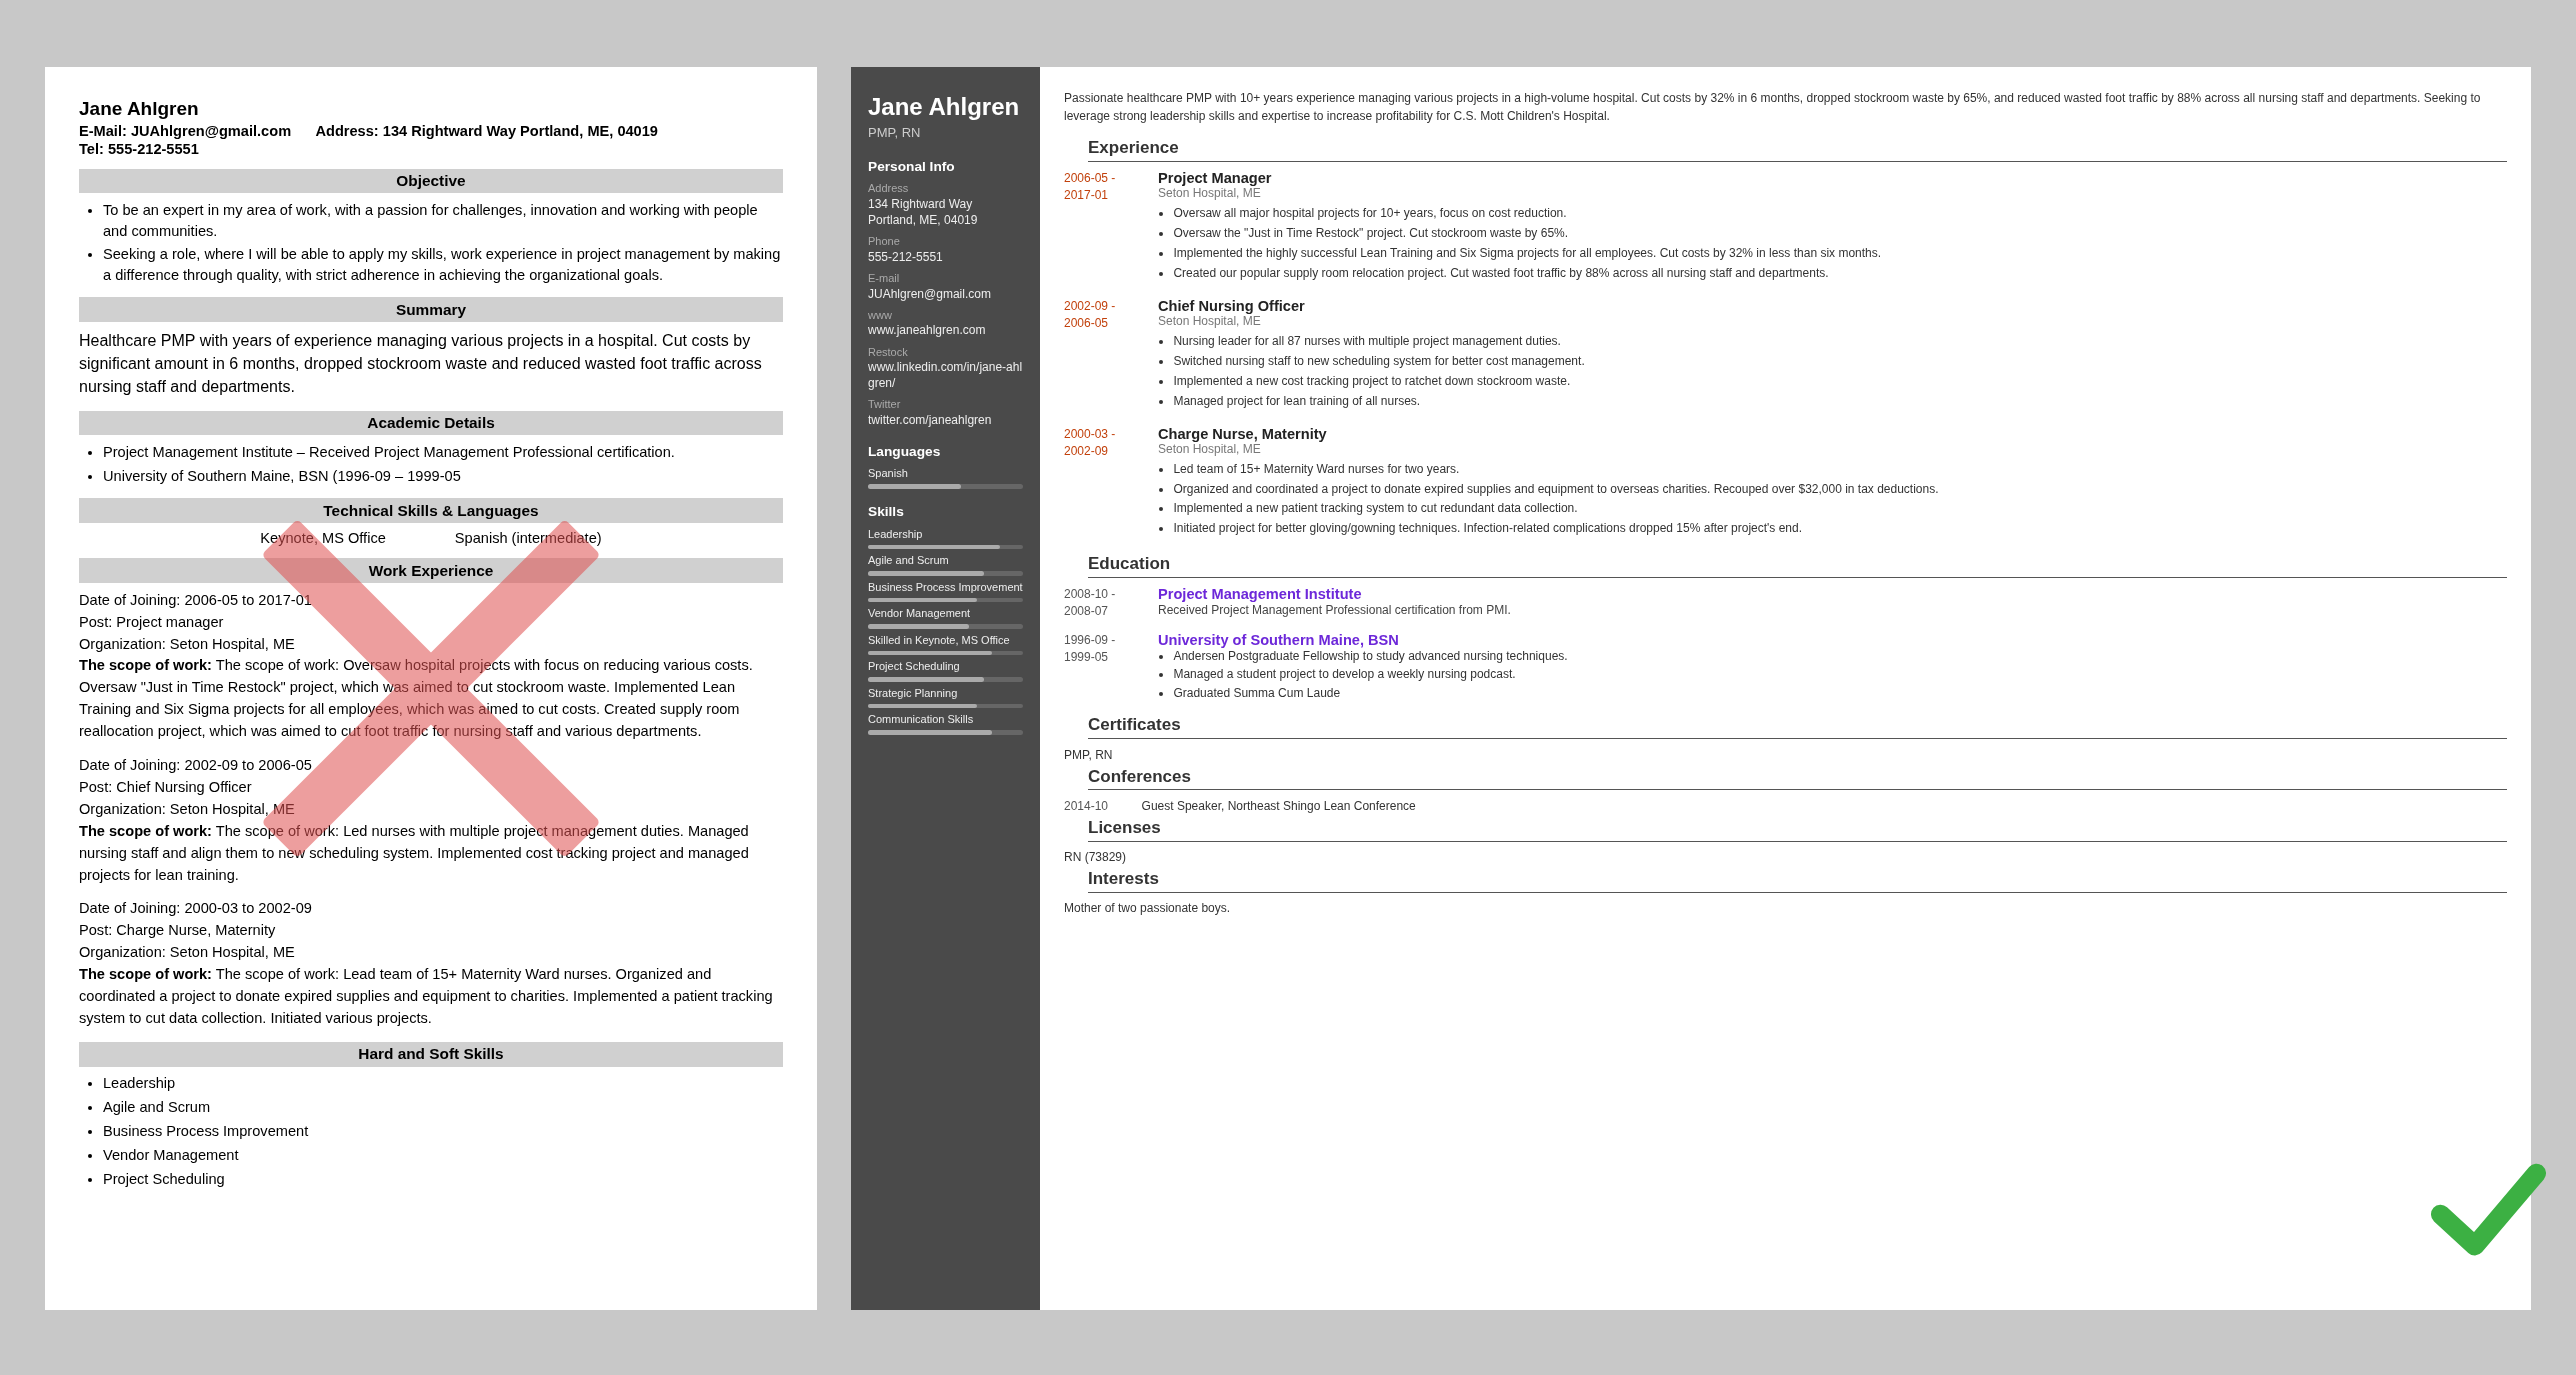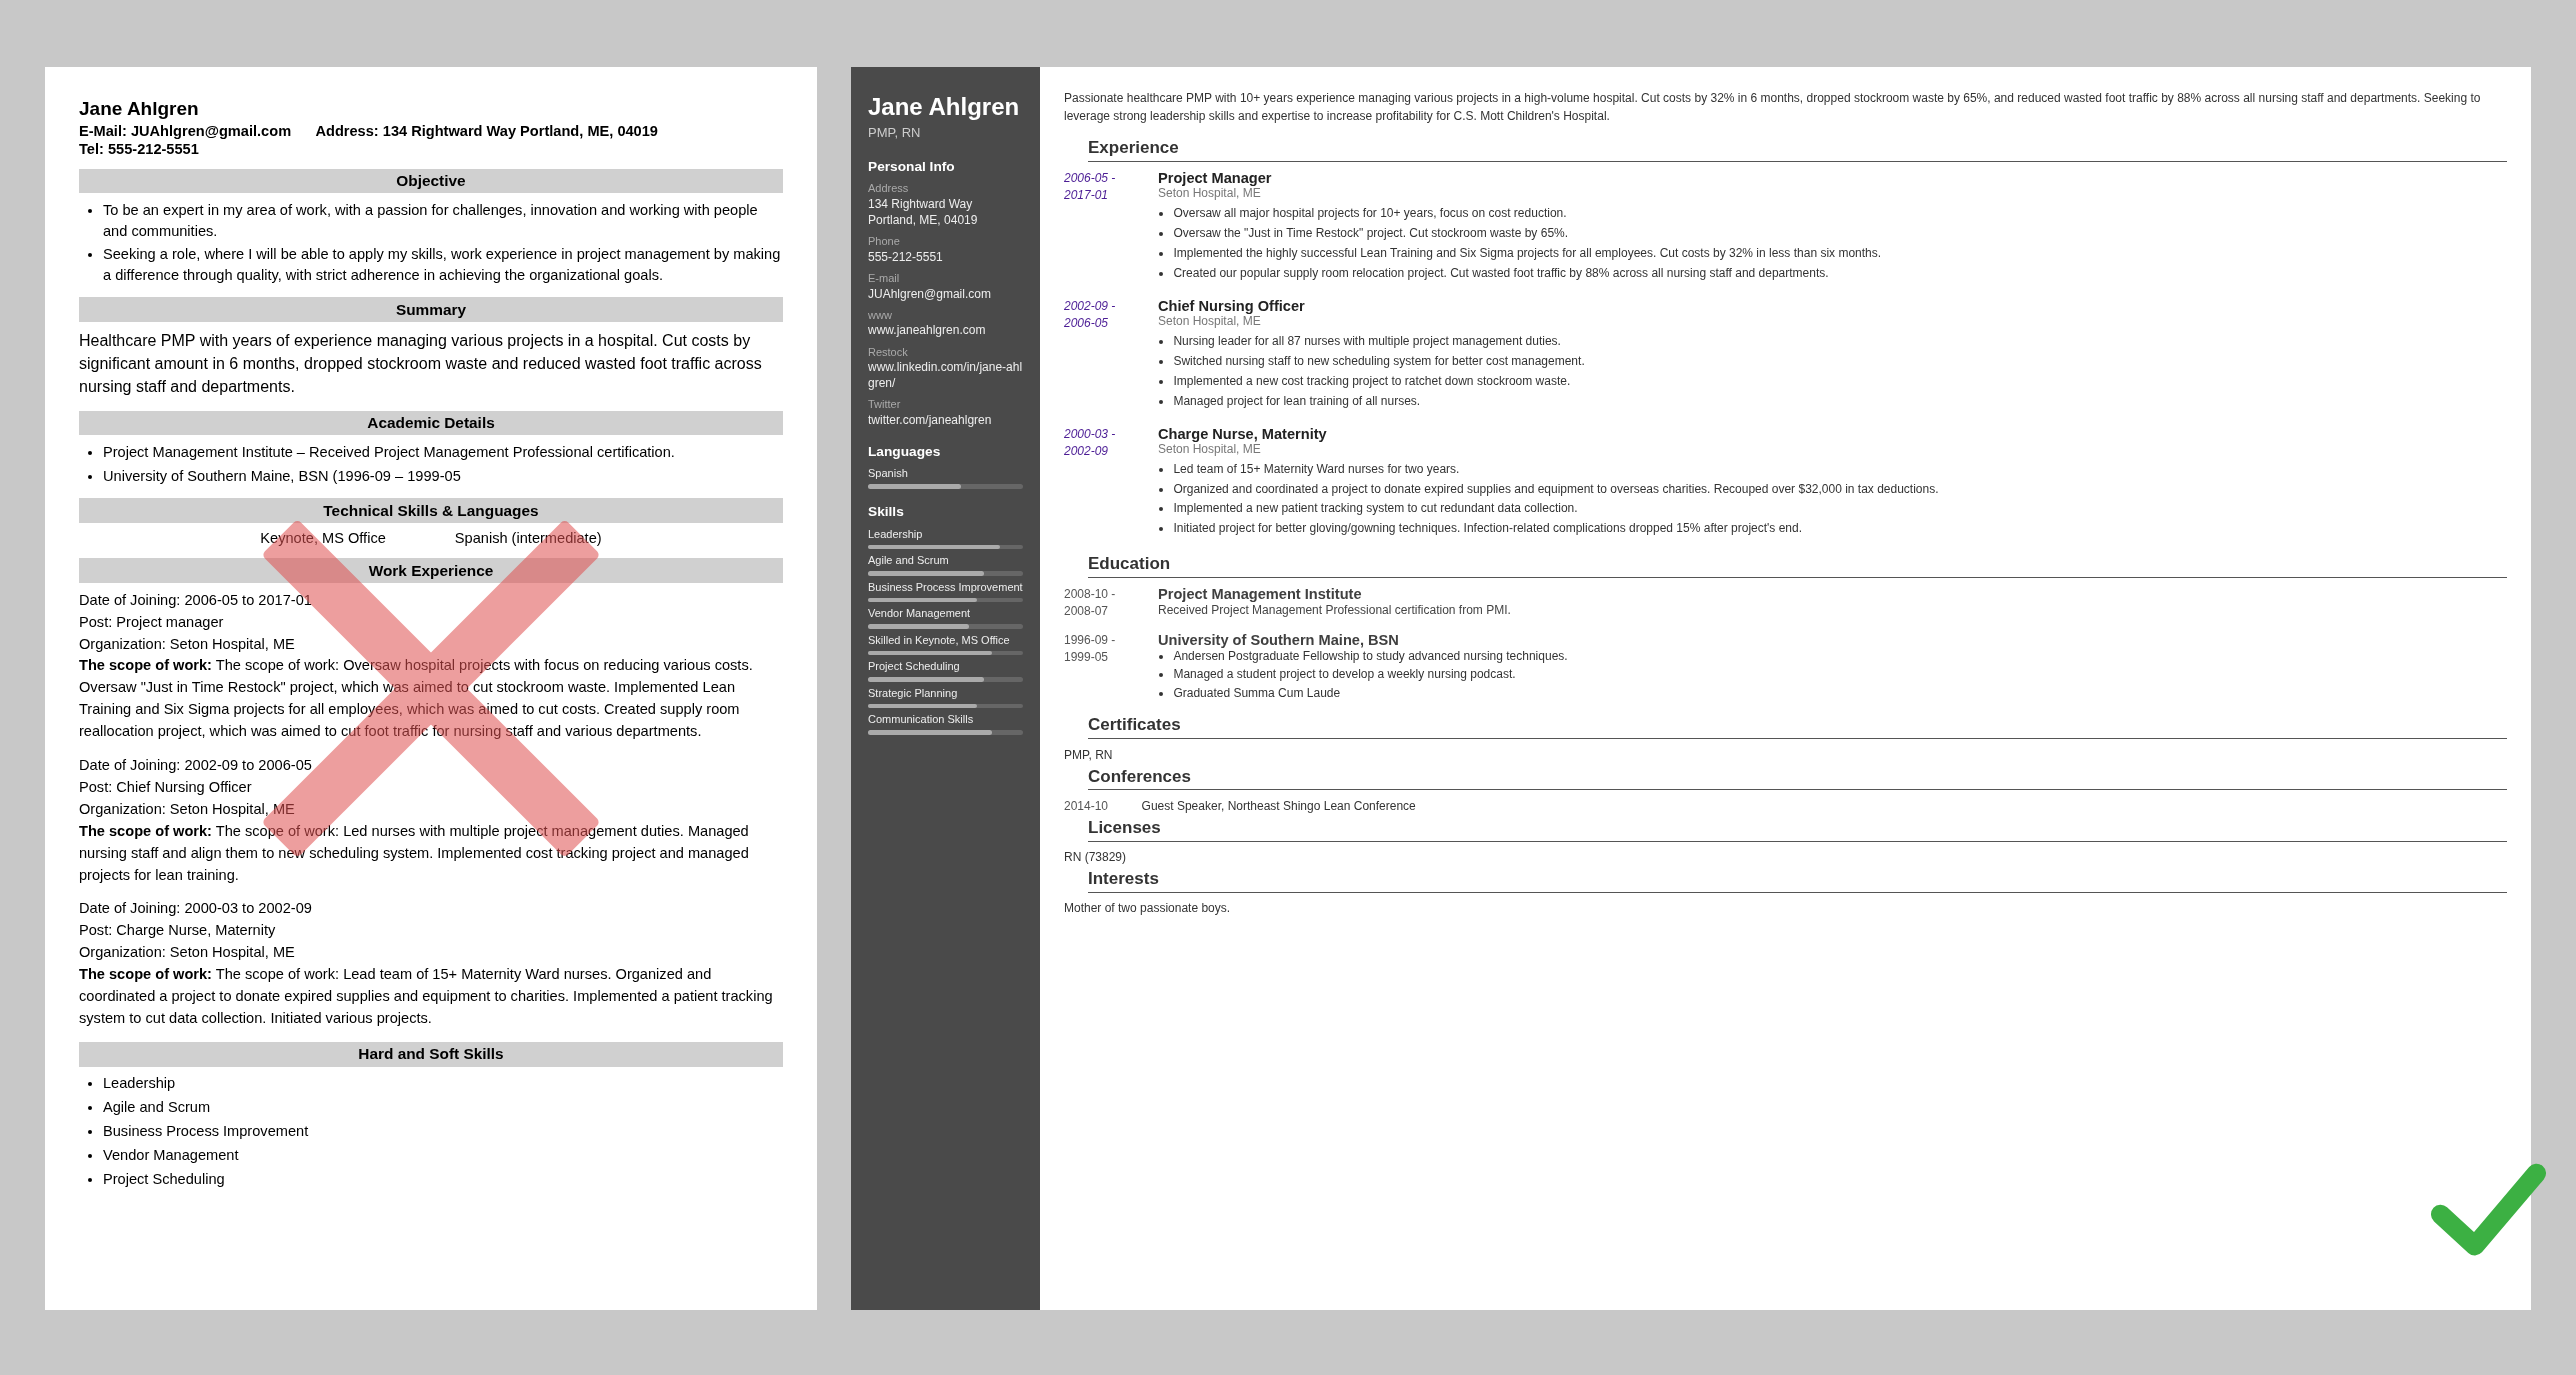--- a/index.html
+++ b/index.html
@@ -188,24 +188,23 @@
       padding-bottom: 2.6px;
       margin-left: 24px;
     }
     .experience-entry {
       display: flex;
       margin-bottom: 13.7px;
     }
     .exp-dates {
       width: 94px;
       font-size: 12px;
-      color: #4c1d95;
+      color: #c2410c;
       flex-shrink: 0;
       line-height: 1.4;
-      font-style: italic;
     }
     .exp-content {
       flex: 1;
     }
     .exp-job-title {
       font-size: 14.6px;
       font-weight: bold;
       color: #222;
     }
     .exp-org {
@@ -232,21 +231,21 @@
       color: #555;
       flex-shrink: 0;
       line-height: 1.4;
     }
     .edu-content {
       flex: 1;
     }
     .edu-inst {
       font-size: 14.6px;
       font-weight: bold;
-      color: #404040;
+      color: #6d28d9;
     }
     .edu-detail {
       font-size: 12px;
       color: #444;
       line-height: 1.45;
     }
     .edu-bullets {
       padding-left: 15.4px;
     }
     .edu-bullets li {

